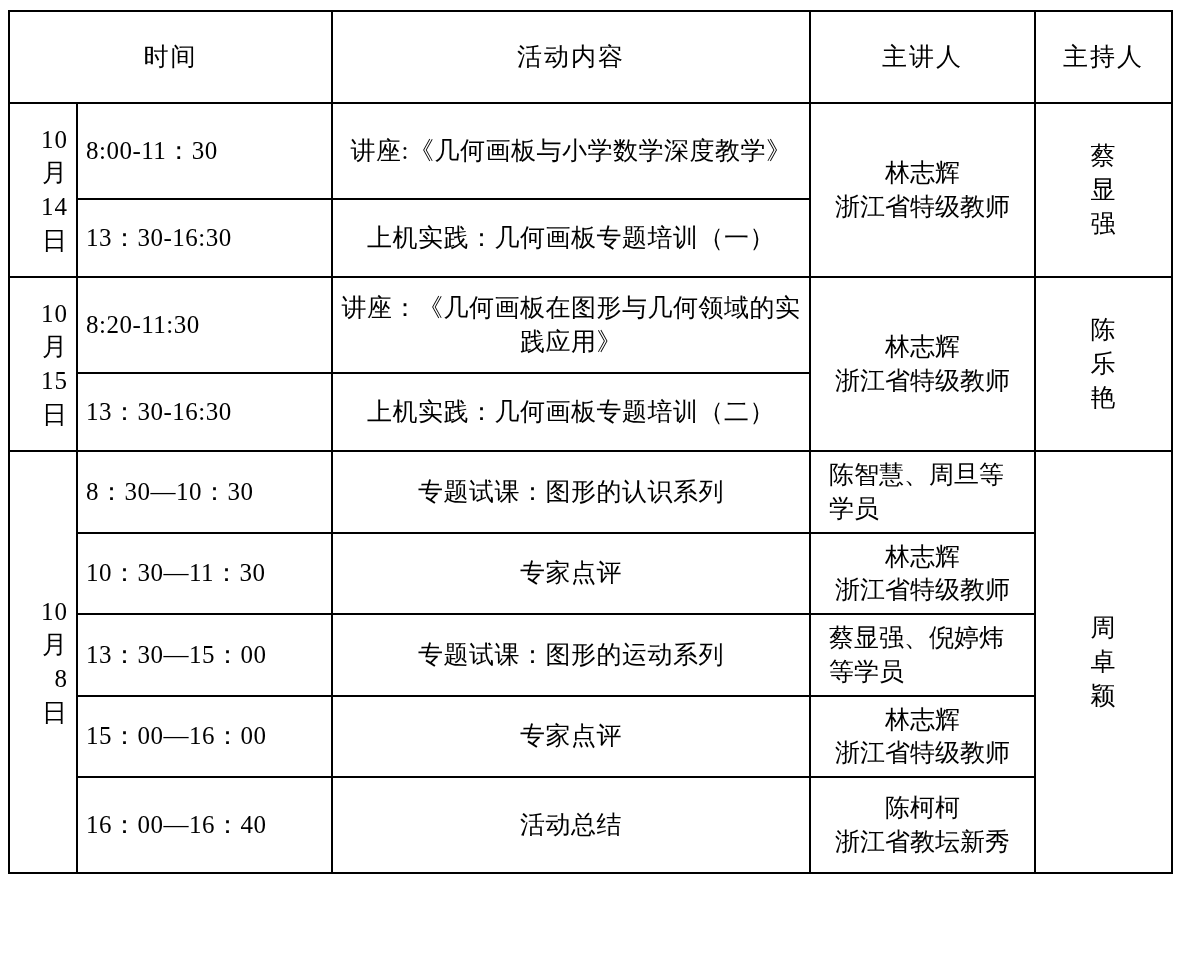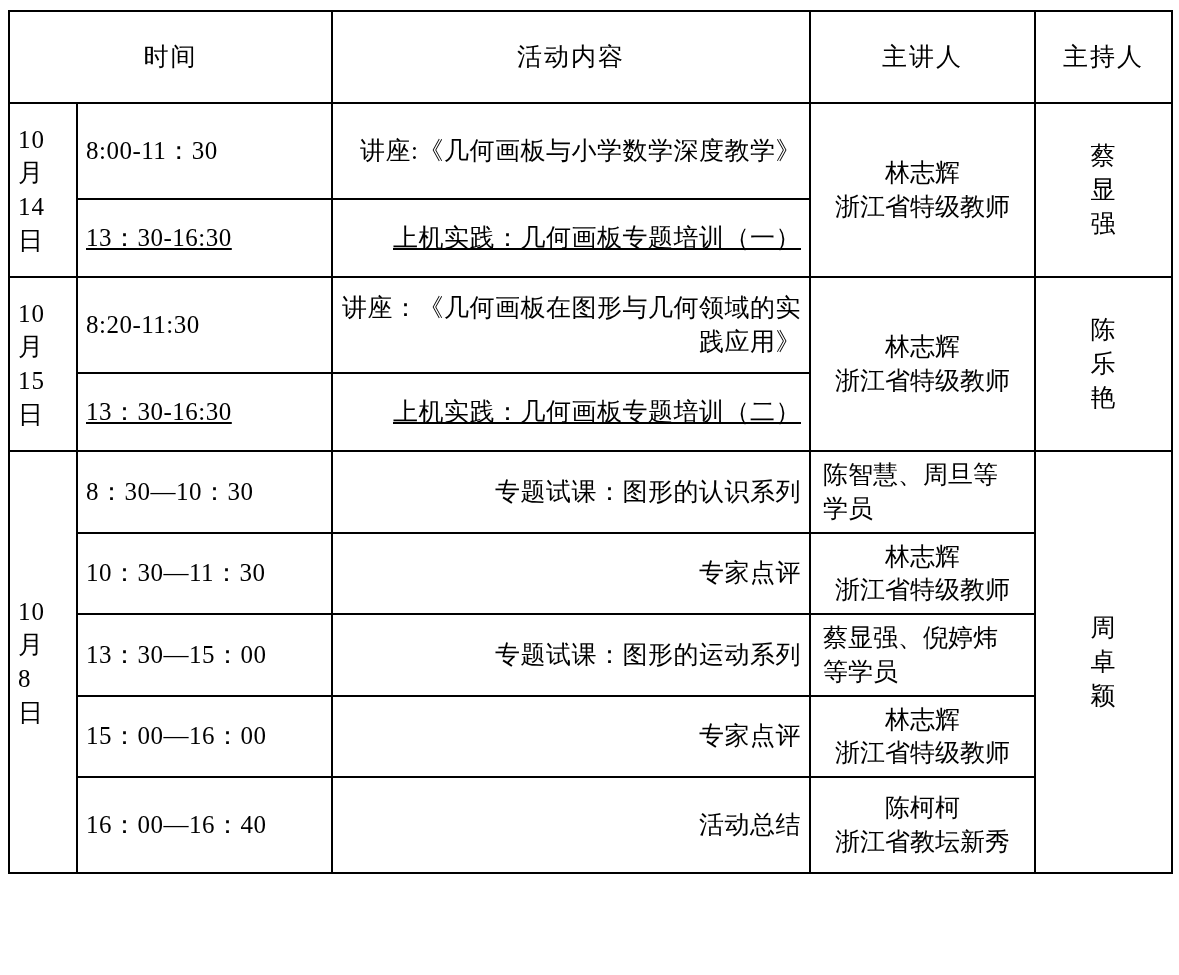--- a/index.html
+++ b/index.html
@@ -42,65 +42,65 @@
   col.c-host  { width: 137px; }
 
   .hdr {
     text-align: center;
     font-weight: bold;
     font-size: 27px;
     letter-spacing: 2px;
     height: 78px;
   }
   .date-cell {
-    text-align: left;
+    text-align: right;
     font-size: 26px;
     letter-spacing: 1px;
     width: 68px;
     padding: 6px 2px;
     line-height: 1.25;
   }
   .date-cell span {
     display: block;
   }
   .time-cell {
     text-align: left;
     font-size: 25px;
     letter-spacing: 0.5px;
   }
   .act-cell {
-    text-align: right;
+    text-align: center;
     font-size: 25px;
     letter-spacing: 0.5px;
     padding-left: 10px;
   }
   .speaker-cell {
     text-align: center;
     font-size: 25px;
     line-height: 1.5;
   }
   .speaker-cell .line {
     display: block;
   }
   .speaker-cell.left-al {
     text-align: left;
-    padding-left: 12px;
+    padding-left: 18px;
   }
   .host-cell {
     text-align: center;
     font-size: 26px;
     letter-spacing: 1px;
     line-height: 1.3;
   }
   .host-cell span {
     display: block;
   }
   .row-tall   { height: 96px; }
   .row-med    { height: 80px; }
-  .row-short  { height: 78px; text-decoration: underline; }
+  .row-short  { height: 78px; }
 </style>
 </head>
 <body>
 
 <div class="sheet">
   <table class="schedule">
     <colgroup>
       <col class="c-date">
       <col class="c-time">
       <col class="c-act">

